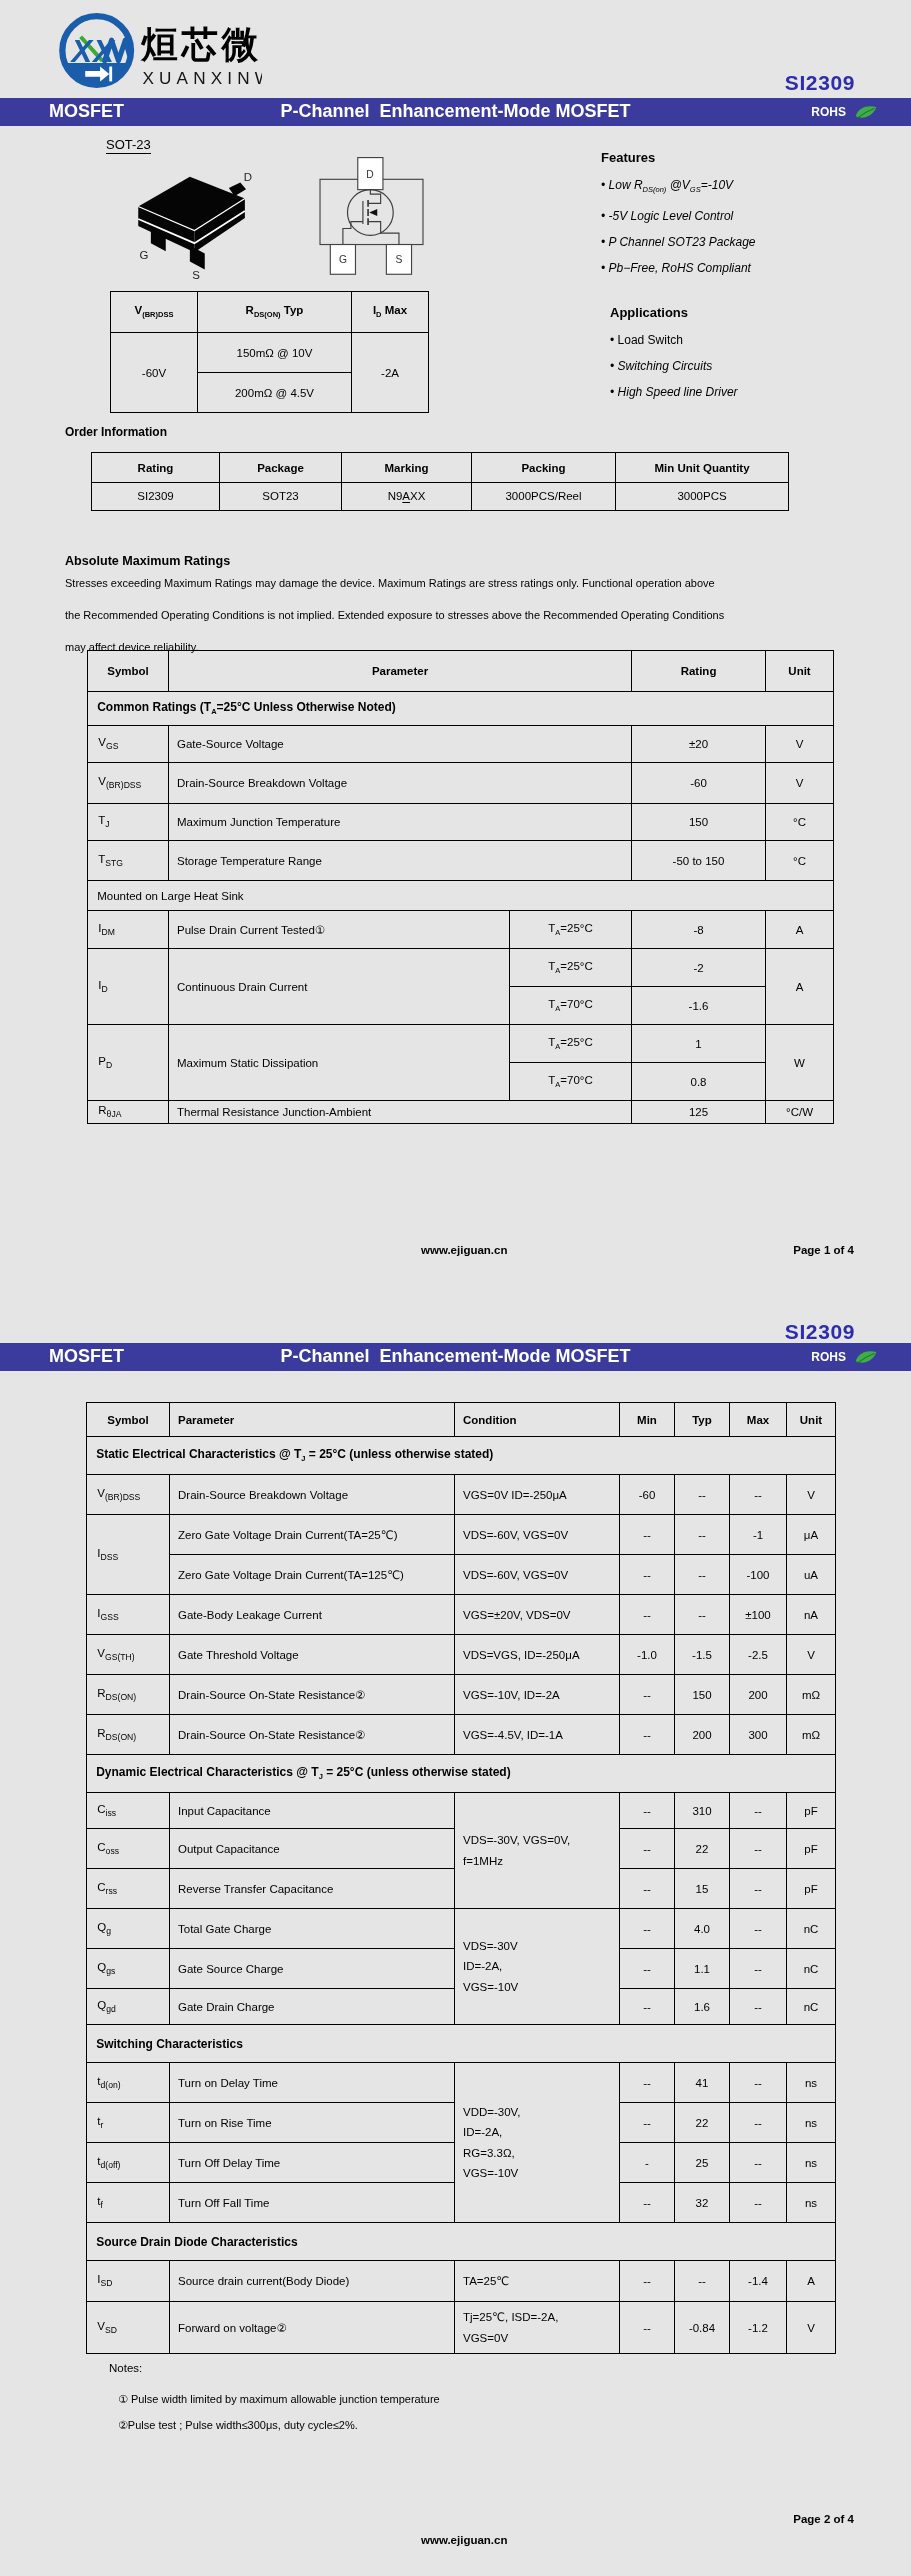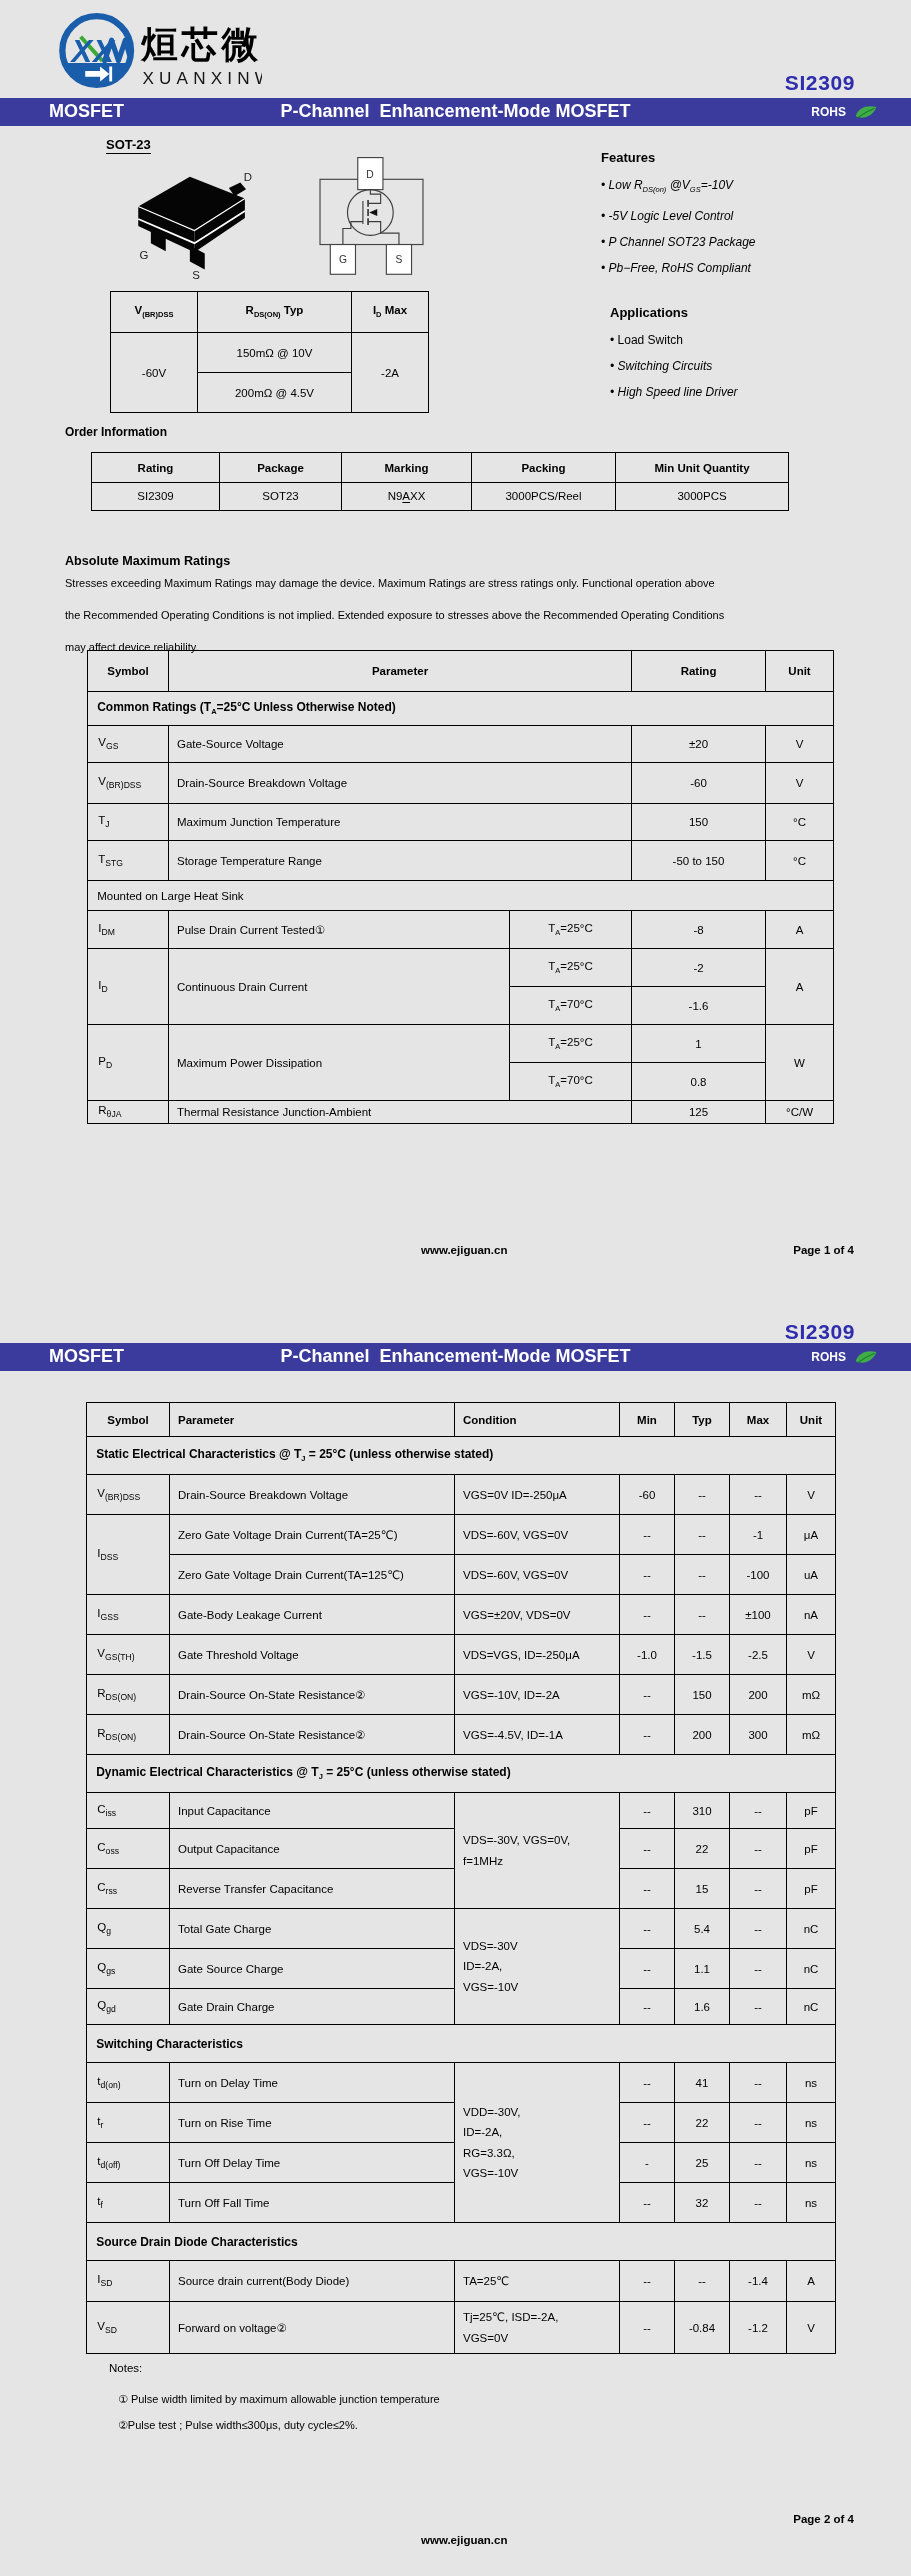--- a/index.html
+++ b/index.html
@@ -11,21 +11,21 @@
   .bar{position:absolute;left:0;width:100%;height:27.5px;background:#3b3b9d;color:#fff;display:flex;align-items:center;}
   .bar .bl{margin-left:49px;font-size:18px;font-weight:bold;}
   .bar .bc{position:absolute;left:50%;transform:translateX(-50%);font-size:18px;font-weight:bold;white-space:pre;}
   .bar .br{position:absolute;right:33px;display:flex;align-items:center;gap:8px;font-size:12px;font-weight:bold;}
 
   
   .logo{position:absolute;top:6.9px;left:55px;}
   svg text{font-family:"Liberation Sans","DejaVu Sans",sans-serif;}
 
   
-  .sot{position:absolute;top:137px;left:106px;font-size:13px;font-weight:bold;border-bottom:1.7px solid #000;padding-bottom:0.6px;}
+  .sot{position:absolute;top:137px;left:106px;font-size:13px;font-weight:normal;border-bottom:1.7px solid #000;padding-bottom:0.6px;}
   .h-sec{position:absolute;font-size:12.6px;font-weight:bold;}
 
   
   .feat{position:absolute;left:601px;width:275px;}
   .feat .ft{font-size:13px;font-weight:bold;margin-bottom:6.9px;}
   .feat ul{list-style:none;margin:0;padding:0;}
   .feat li{font-size:12px;line-height:26px;}
   .feat li::before{content:"• ";}
   .feat li.it{font-style:italic;}
   .feat sub{font-size:7.5px;font-style:italic;}
@@ -257,21 +257,21 @@
       <td class="cC"><span>T</span><sub class="sub-s">A</sub><span>=25°C</span></td>
       <td class="cC">-2</td>
       <td class="cC" rowspan="2">A</td>
     </tr>
     <tr style="height:38px">
       <td class="cC"><span>T</span><sub class="sub-s">A</sub><span>=70°C</span></td>
       <td class="cC">-1.6</td>
     </tr>
     <tr style="height:38px">
       <td class="sym" rowspan="2"><span>P</span><sub>D</sub></td>
-      <td class="cL" rowspan="2">Maximum Power Dissipation</td>
+      <td class="cL" rowspan="2">Maximum Static Dissipation</td>
       <td class="cC"><span>T</span><sub class="sub-s">A</sub><span>=25°C</span></td>
       <td class="cC">1</td>
       <td class="cC" rowspan="2">W</td>
     </tr>
     <tr style="height:38px">
       <td class="cC"><span>T</span><sub class="sub-s">A</sub><span>=70°C</span></td>
       <td class="cC">0.8</td>
     </tr>
     <tr style="height:23px">
       <td class="sym"><span>R</span><sub>θJA</sub></td>
@@ -424,21 +424,21 @@
     </tr>
     <tr style="height:40px">
       <td class="sym"><span>Q</span><sub>g</sub></td>
       <td class="cL">Total Gate Charge</td>
       <td class="cL cond" rowspan="3">
         <div>VDS=-30V</div>
         <div>ID=-2A,</div>
         <div>VGS=-10V</div>
       </td>
       <td class="cC">--</td>
-      <td class="cC">5.4</td>
+      <td class="cC">4.0</td>
       <td class="cC">--</td>
       <td class="cC">nC</td>
     </tr>
     <tr style="height:40px">
       <td class="sym"><span>Q</span><sub>gs</sub></td>
       <td class="cL">Gate Source Charge</td>
       <td class="cC">--</td>
       <td class="cC">1.1</td>
       <td class="cC">--</td>
       <td class="cC">nC</td>

